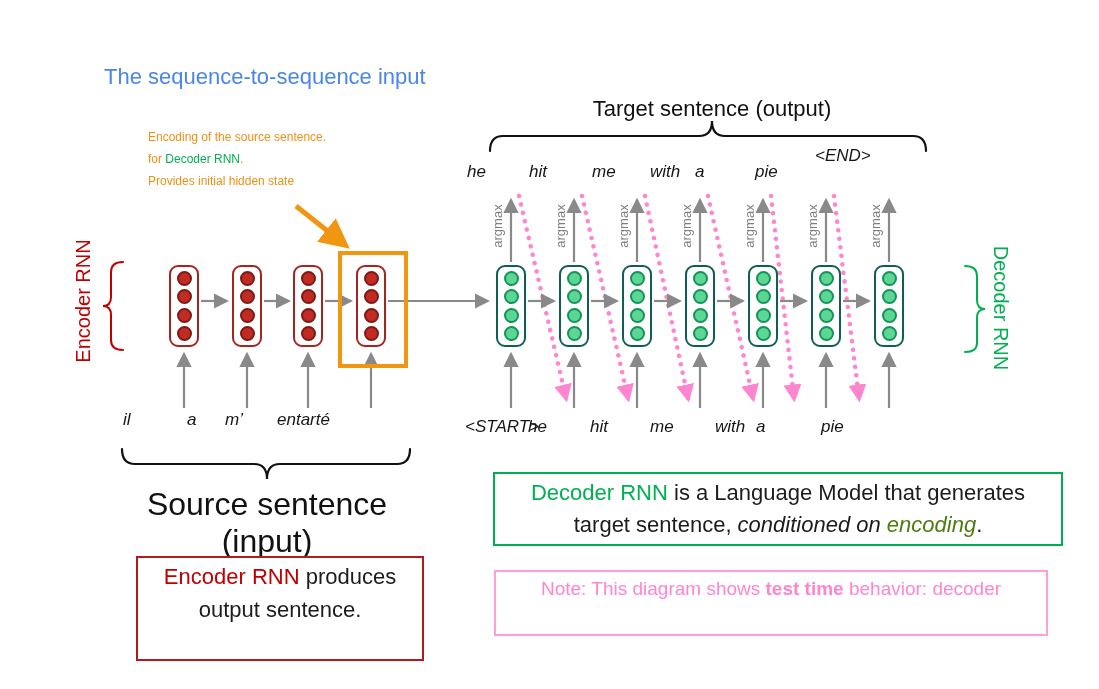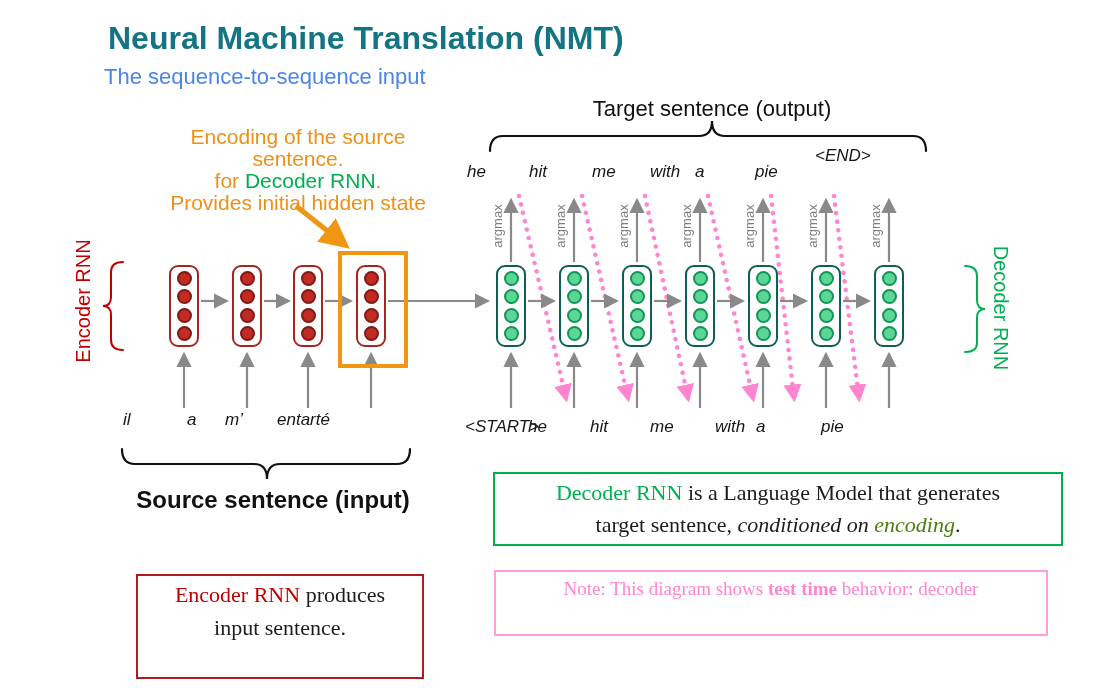--- a/index.html
+++ b/index.html
@@ -1,41 +1,41 @@
 <!DOCTYPE html>
 <html><head>
 <meta charset="utf-8">
 <style>
   html,body{margin:0;padding:0;background:#fff;}
   .canvas{position:relative;width:1099px;height:689px;background:#ffffff;overflow:hidden;
           font-family:"Liberation Sans", sans-serif;color:#1c1c1c;}
   .abs{position:absolute;}
   .title{left:108px;top:20px;font-size:32px;font-weight:bold;color:#137583;margin:0;}
   .subtitle{left:104px;top:64px;font-size:22px;color:#4a86e8;margin:0;font-weight:normal;}
-  .annotation{left:148px;top:126px;width:300px;text-align:center;font-size:21px;line-height:22px;color:#ed9015;}
+  .annotation{left:148px;top:126px;width:300px;text-align:left;font-size:12px;line-height:22px;color:#ed9015;}
   .annotation .grn{color:#00b050;}
   .bracket-label{font-size:22px;color:#111;text-align:center;}
   .target-label{left:562px;top:88px;width:300px;margin-top:8px;}
-  .source-label{left:123px;top:486px;width:300px;font-size:24px;font-weight:bold;}
+  .source-label{left:117px;top:486px;width:300px;font-size:32px;}
   .word{position:absolute;width:90px;font-style:italic;font-size:17px;color:#161616;}
   .argmax{position:absolute;width:56px;height:14px;line-height:14px;text-align:center;
           font-size:13px;color:#7f7f7f;transform:rotate(-90deg);}
   .cell{position:absolute;top:265px;width:30px;height:82px;border-radius:9px;background:#fff;
         display:flex;flex-direction:column;align-items:center;justify-content:space-evenly;box-sizing:border-box;}
   .cell.enc{border:2.5px solid #a62520;}
   .cell.dec{border:2.5px solid #0f5f55;}
   .cell i{display:block;width:15px;height:15px;border-radius:50%;box-sizing:border-box;}
   .cell.enc i{background:#c12b24;border:2px solid #7e1a16;}
   .cell.dec i{background:#5cd695;border:2px solid #129457;}
   .orange-box{left:338px;top:251px;width:70px;height:117px;border:4px solid #f09612;box-sizing:border-box;background:transparent;}
   .vlabel{position:absolute;width:150px;height:22px;line-height:22px;text-align:center;font-size:20px;}
   .enc-vlabel{left:8px;top:290px;color:#c00000;transform:rotate(-90deg);}
   .dec-vlabel{left:926px;top:297px;color:#00b050;transform:rotate(90deg);}
-  .callout{position:absolute;box-sizing:border-box;text-align:center;background:#fff;font-family:Liberation Serif, serif;}
-  .red-box{left:136px;top:556px;width:288px;height:105px;border:2.5px solid #b01c1c;font-size:22px;line-height:33px;padding-top:2px;margin-top:18px;}
+  .callout{position:absolute;box-sizing:border-box;text-align:center;background:#fff;}
+  .red-box{left:136px;top:556px;width:288px;height:105px;border:2.5px solid #b01c1c;font-size:22px;line-height:33px;padding-top:2px;}
   .green-box{left:493px;top:472px;width:570px;height:74px;border:2.5px solid #00b050;font-size:22px;line-height:32px;padding-top:3px;}
   .pink-box{left:494px;top:570px;width:554px;height:66px;border:2.5px solid #ff9ed9;font-size:19px;line-height:28px;color:#ff85d0;padding-top:3px;}
   .red-t{color:#c00000;} .grn-t{color:#00b050;} .org-t{color:#4d7c0f;}
   .it{font-style:italic;} .b{font-weight:bold;}
   .spacer{display:inline-block;width:58px;}
   svg.layer{position:absolute;left:0;top:0;pointer-events:none;}
 </style>
 </head>
 <body>
 
@@ -105,21 +105,20 @@
       <line x1="637" y1="262" x2="637" y2="200" marker-end="url(#ag)"></line>
       <line x1="700" y1="262" x2="700" y2="200" marker-end="url(#ag)"></line>
       <line x1="763" y1="262" x2="763" y2="200" marker-end="url(#ag)"></line>
       <line x1="826" y1="262" x2="826" y2="200" marker-end="url(#ag)"></line>
       <line x1="889" y1="262" x2="889" y2="200" marker-end="url(#ag)"></line>
     </g>
 
     <line x1="700" y1="611" x2="748" y2="611" stroke="#ff85d0" stroke-width="3" stroke-linecap="round" stroke-dasharray="0.1 6.5" marker-end="url(#ap)"></line>
   </svg>
 
-  <h1 class="abs title">Neural Machine Translation (NMT)</h1>
   <h2 class="abs subtitle">The sequence-to-sequence input</h2>
 
   <div class="abs annotation">
     <div>Encoding of the source sentence.</div>
     <div><span>for </span><span class="grn">Decoder RNN</span><span>.</span></div>
     <div>Provides initial hidden state</div>
   </div>
 
   <div class="abs bracket-label target-label">Target sentence (output)</div>
   <div class="abs bracket-label source-label">Source sentence (input)</div>
@@ -220,21 +219,21 @@
   <span class="word" style="left:756px;top:417px">a</span>
   <span class="word" style="left:821px;top:417px">pie</span>
 
   <span class="word" style="left:123px;top:410px">il</span>
   <span class="word" style="left:187px;top:410px">a</span>
   <span class="word" style="left:225px;top:410px">m’</span>
   <span class="word" style="left:277px;top:410px">entarté</span>
 
   <div class="callout red-box">
     <div><span class="red-t">Encoder RNN</span><span> produces</span></div>
-    <div><span>input sentence.</span></div>
+    <div><span>output sentence.</span></div>
   </div>
 
   <div class="callout green-box">
     <div><span class="grn-t">Decoder RNN</span><span> is a Language Model that generates</span></div>
     <div><span>target sentence, </span><span class="it">conditioned on </span><span class="it org-t">encoding</span><span>.</span></div>
   </div>
 
   <div class="callout pink-box">
     <div><span>Note: This diagram shows </span><span class="b">test time</span><span> behavior: decoder</span></div>
   </div>

